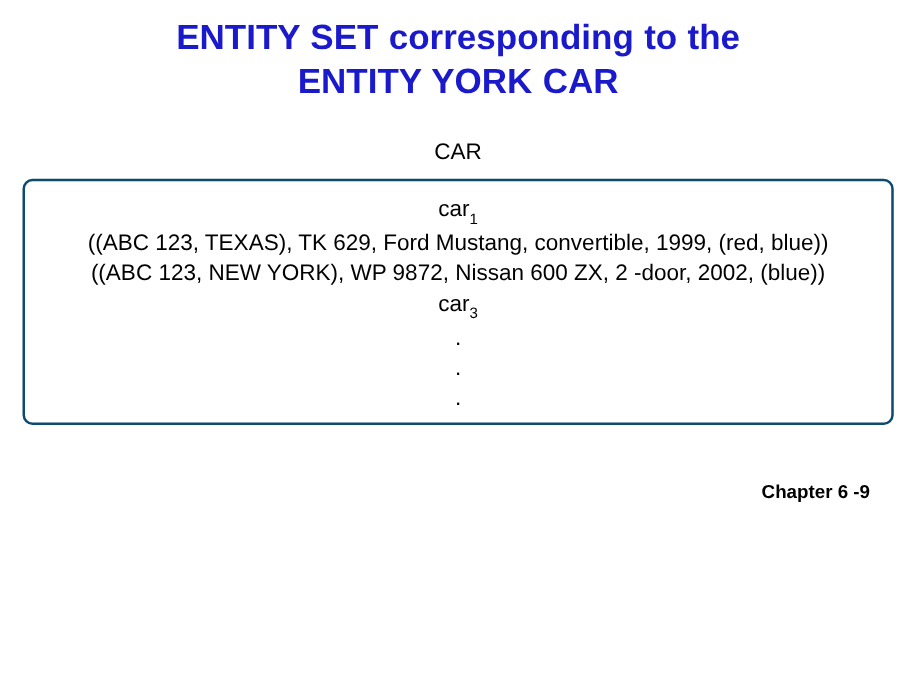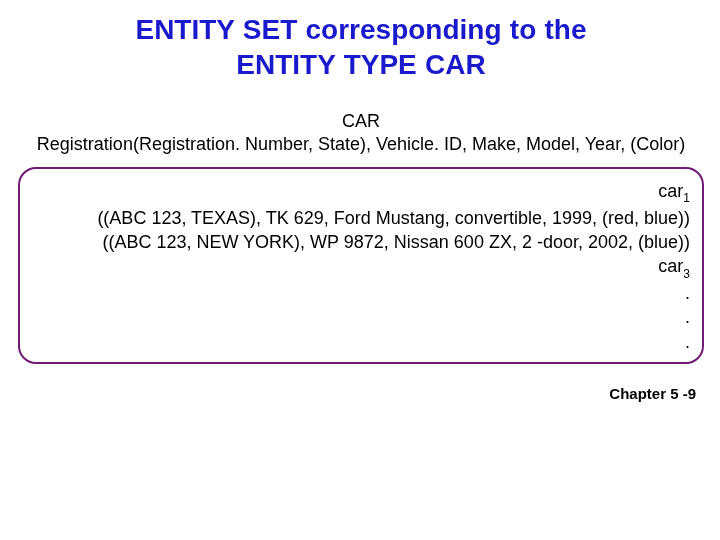--- a/index.html
+++ b/index.html
@@ -9,21 +9,21 @@
     height: 540px;
     background: #fff;
     font-family: Arial, Helvetica, sans-serif;
     color: #000;
   }
   .slide {
     position: relative;
     width: 720px;
     height: 420px;
     box-sizing: border-box;
-    padding: 12px 12px 0 14px;
+    padding: 12px 1px 0 14px;
   }
   .heading {
     color: #1a1acc;
     font-weight: bold;
     font-size: 28px;
     text-align: center;
     line-height: 1.25;
     margin-bottom: 28px;
     word-spacing: 0.5px;
   }
@@ -33,27 +33,27 @@
     line-height: 1.3;
     margin-bottom: 10px;
   }
   .schema .row1 {
     display: block;
   }
   .schema .row2 {
     display: block;
   }
   .set-box {
-    border: 2px solid #701a75;
-    border-radius: 18px;
+    border: 2px solid #0c4a6e;
+    border-radius: 8px;
     padding: 10px 12px 8px 12px;
     margin: 0 4px;
     font-size: 18px;
     line-height: 1.35;
-    text-align: right;
+    text-align: center;
   }
   .set-box .carlabel {
     display: block;
   }
   .set-box .tuple {
     display: block;
     white-space: nowrap;
   }
   .sub {
     font-size: 12px;
@@ -74,36 +74,35 @@
     font-weight: bold;
   }
 </style>
 </head>
 <body>
 
 <div class="slide">
 
   <div class="heading">
     <span>ENTITY SET corresponding to the</span><br>
-    <span>ENTITY TYPE CAR</span>
+    <span>ENTITY YORK CAR</span>
   </div>
 
   <div class="schema">
     <span class="row1">CAR</span>
-    <span class="row2">Registration(Registration. Number, State), Vehicle. ID, Make, Model, Year, (Color)</span>
   </div>
 
   <div class="set-box">
     <span class="carlabel"><span>car</span><span class="sub">1</span></span>
     <span class="tuple">((ABC 123, TEXAS), TK 629, Ford Mustang, convertible, 1999, (red, blue))</span>
 
     <span class="tuple">((ABC 123, NEW YORK), WP 9872, Nissan 600 ZX, 2 -door, 2002, (blue))</span>
 
     <span class="carlabel"><span>car</span><span class="sub">3</span></span>
 
     <span class="dots">.</span>
     <span class="dots">.</span>
     <span class="dots">.</span>
   </div>
 
-  <div class="footer">Chapter 5 -9</div>
+  <div class="footer">Chapter 6 -9</div>
 
 </div>
 
 </body></html>

